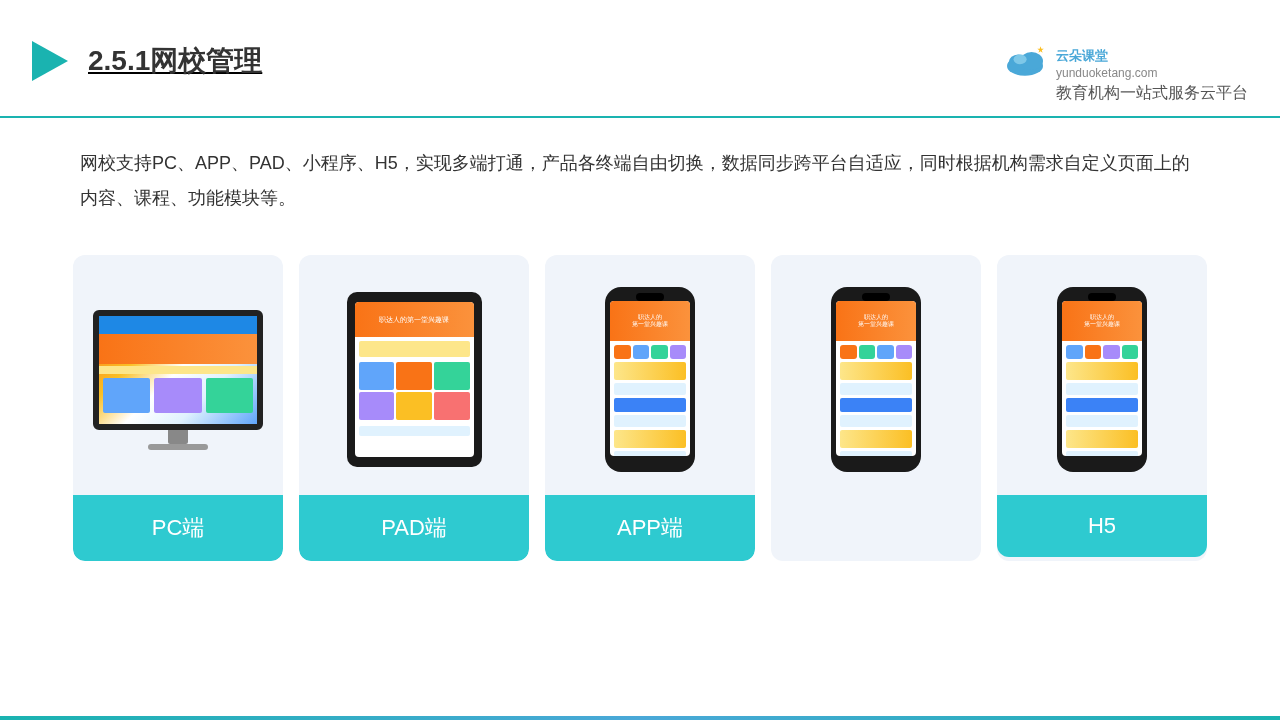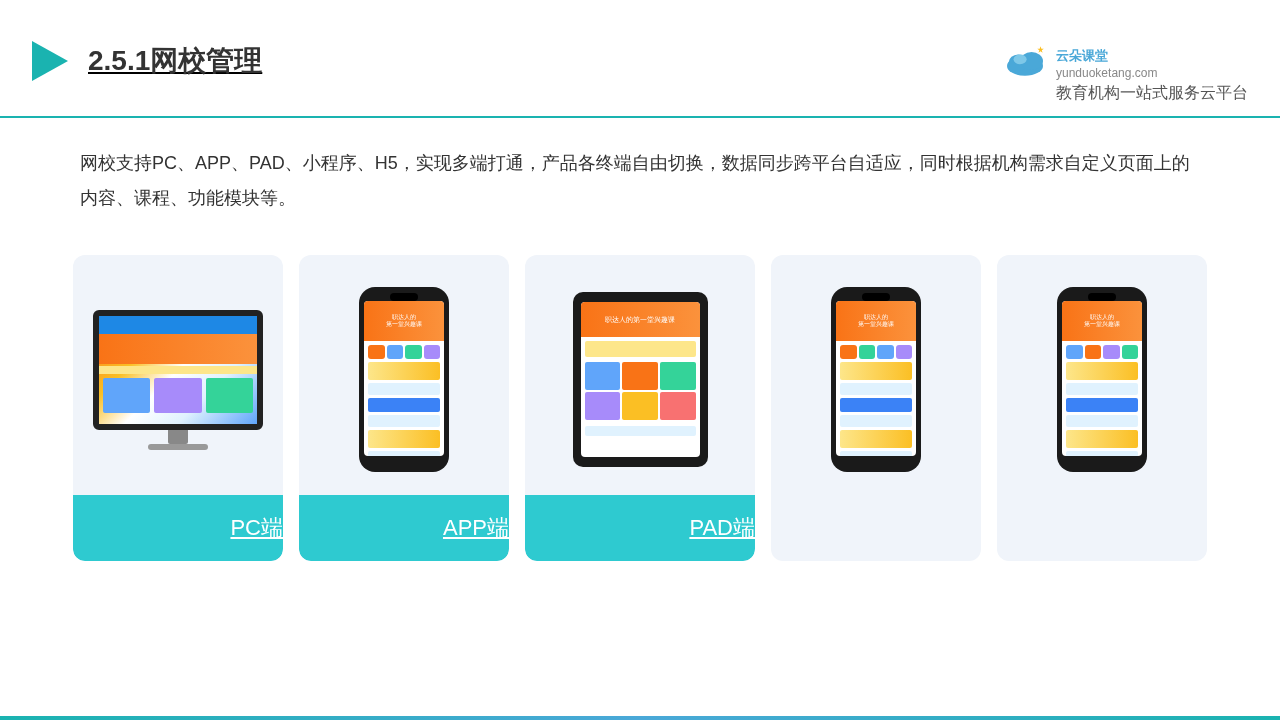--- a/index.html
+++ b/index.html
@@ -90,26 +90,25 @@
       display: flex;
       align-items: center;
       justify-content: center;
       padding: 20px 16px 10px;
     }
 
     .card-label {
       width: 100%;
       background: #2ecad0;
       color: #fff;
-      text-align: right;
+      text-align: center;
       font-size: 22px;
       font-weight: 500;
       padding: 18px 0;
       border-radius: 0 0 12px 12px;
-      text-decoration: underline;
     }
     .monitor-screen-outer {
       width: 170px;
       height: 120px;
       border: 6px solid #222;
       border-radius: 6px;
       background: #fff;
       position: relative;
       overflow: hidden;
     }
@@ -372,48 +371,20 @@
             </div>
           </div>
         </div>
         <div class="monitor-stand"></div>
         <div class="monitor-base"></div>
       </div>
     </div>
     <div class="card-label">PC端</div>
   </div>
 
-  <div class="card">
-    <div class="card-image-area">
-      <div class="phone-device">
-        <div class="phone-notch"></div>
-        <div class="phone-screen">
-          <div class="phone-screen-top">
-            <div class="phone-screen-top-text">职达人的<br>第一堂兴趣课</div>
-          </div>
-          <div class="phone-screen-content">
-            <div class="phone-icon-row">
-              <div class="phone-icon-dot pid-1"></div>
-              <div class="phone-icon-dot pid-2"></div>
-              <div class="phone-icon-dot pid-3"></div>
-              <div class="phone-icon-dot pid-4"></div>
-            </div>
-            <div class="phone-row"></div>
-            <div class="phone-row-sm"></div>
-            <div class="phone-row-blue"></div>
-            <div class="phone-row-sm"></div>
-            <div class="phone-row"></div>
-            <div class="phone-row-sm"></div>
-          </div>
-        </div>
-      </div>
-    </div>
-    <div class="card-label">APP端</div>
-  </div>
-
   <div class="card" style="width:230px;">
     <div class="card-image-area">
       <div class="tablet-device">
         <div class="tablet-screen">
           <div class="tablet-screen-top">
             <div class="tablet-screen-top-text">职达人的第一堂兴趣课</div>
           </div>
           <div class="tablet-content">
             <div class="tablet-row"></div>
             <div class="tablet-grid">
@@ -436,58 +407,87 @@
     <div class="card-image-area">
       <div class="phone-device">
         <div class="phone-notch"></div>
         <div class="phone-screen">
           <div class="phone-screen-top">
             <div class="phone-screen-top-text">职达人的<br>第一堂兴趣课</div>
           </div>
           <div class="phone-screen-content">
             <div class="phone-icon-row">
               <div class="phone-icon-dot pid-1"></div>
+              <div class="phone-icon-dot pid-2"></div>
               <div class="phone-icon-dot pid-3"></div>
-              <div class="phone-icon-dot pid-2"></div>
               <div class="phone-icon-dot pid-4"></div>
             </div>
             <div class="phone-row"></div>
             <div class="phone-row-sm"></div>
             <div class="phone-row-blue"></div>
             <div class="phone-row-sm"></div>
             <div class="phone-row"></div>
             <div class="phone-row-sm"></div>
           </div>
         </div>
       </div>
     </div>
+    <div class="card-label">APP端</div>
   </div>
 
   <div class="card">
     <div class="card-image-area">
       <div class="phone-device">
         <div class="phone-notch"></div>
         <div class="phone-screen">
           <div class="phone-screen-top">
             <div class="phone-screen-top-text">职达人的<br>第一堂兴趣课</div>
           </div>
           <div class="phone-screen-content">
             <div class="phone-icon-row">
+              <div class="phone-icon-dot pid-1"></div>
+              <div class="phone-icon-dot pid-3"></div>
+              <div class="phone-icon-dot pid-2"></div>
+              <div class="phone-icon-dot pid-4"></div>
+            </div>
+            <div class="phone-row"></div>
+            <div class="phone-row-sm"></div>
+            <div class="phone-row-blue"></div>
+            <div class="phone-row-sm"></div>
+            <div class="phone-row"></div>
+            <div class="phone-row-sm"></div>
+          </div>
+        </div>
+      </div>
+    </div>
+  </div>
+
+  <div class="card">
+    <div class="card-image-area">
+      <div class="phone-device">
+        <div class="phone-notch"></div>
+        <div class="phone-screen">
+          <div class="phone-screen-top">
+            <div class="phone-screen-top-text">职达人的<br>第一堂兴趣课</div>
+          </div>
+          <div class="phone-screen-content">
+            <div class="phone-icon-row">
               <div class="phone-icon-dot pid-2"></div>
               <div class="phone-icon-dot pid-1"></div>
               <div class="phone-icon-dot pid-4"></div>
               <div class="phone-icon-dot pid-3"></div>
             </div>
             <div class="phone-row"></div>
             <div class="phone-row-sm"></div>
             <div class="phone-row-blue"></div>
             <div class="phone-row-sm"></div>
             <div class="phone-row"></div>
             <div class="phone-row-sm"></div>
           </div>
         </div>
       </div>
     </div>
+    <div class="card-label">H5</div>
   </div>
 
 </div>
 
 <div class="bottom-bar"></div>
 
 </body></html>

